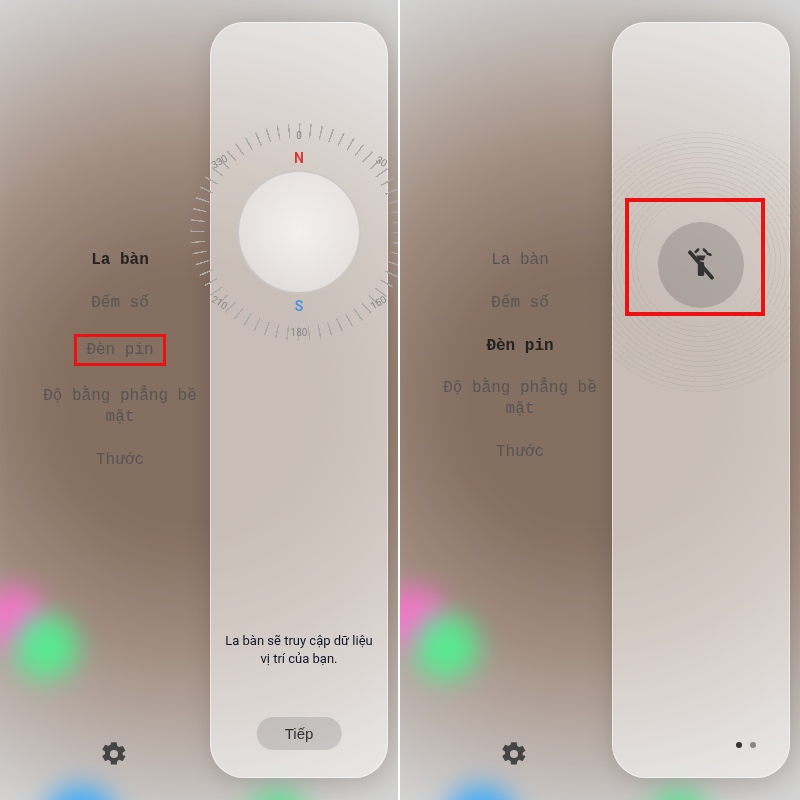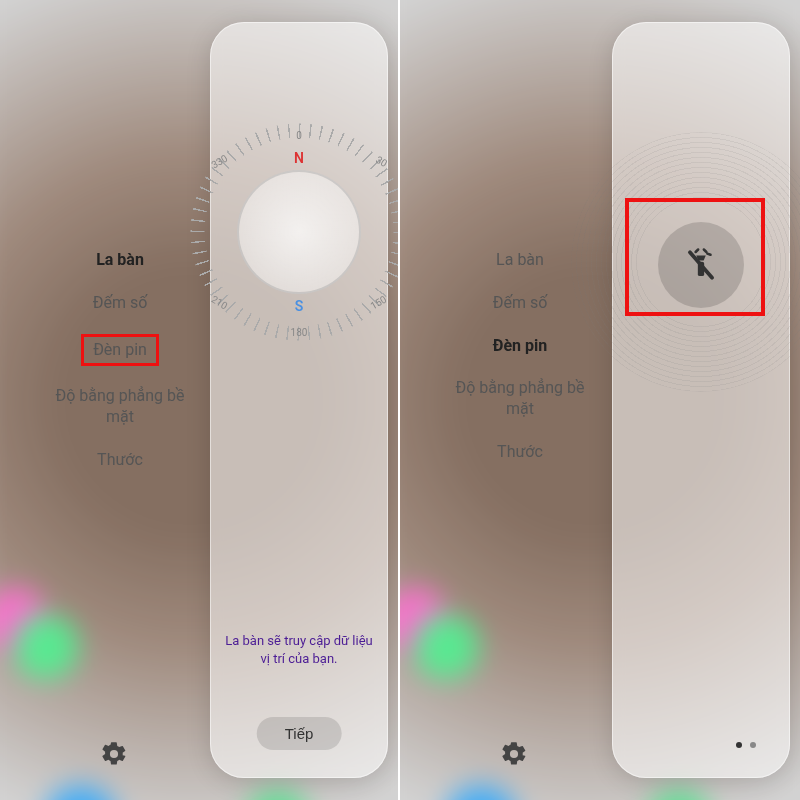--- a/index.html
+++ b/index.html
@@ -27,21 +27,21 @@
     transform: scale(1.1);
   }
   .scrim { position: absolute; inset: 0; background: rgba(255,255,255,0.18); }
 
   
   .menu {
     position: absolute; left: 40px; top: 250px; width: 160px;
     display: flex; flex-direction: column; gap: 22px;
     color: #555; font-size: 16px; text-align: center;
   }
-  .menu .item { line-height: 1.3; }
+  .menu .item { line-height: 1.3; font-family: Liberation Mono, monospace; }
   .menu .item.bold { font-weight: 700; color: #222; }
   .menu .item.boxed {
     display: inline-block; padding: 4px 10px;
     outline: 3px solid #e11; outline-offset: -1px;
     align-self: center;
   }
 
   
   .panel {
     position: absolute; top: 22px; right: 10px; bottom: 22px;
@@ -76,21 +76,21 @@
   .degnum { position: absolute; font-size: 10px; color: #888; }
   .deg0   { left: 50%; top: 8px; transform: translateX(-50%); }
   .deg30  { right: 22px; top: 34px; transform: rotate(30deg); }
   .deg330 { left: 22px; top: 34px; transform: rotate(-30deg); }
   .deg180 { left: 50%; bottom: 4px; transform: translateX(-50%); }
   .deg150 { right: 22px; bottom: 34px; transform: rotate(-30deg); }
   .deg210 { left: 22px; bottom: 34px; transform: rotate(30deg); }
 
   .panel-msg {
     position: absolute; left: 12px; right: 12px; bottom: 110px;
-    text-align: center; font-size: 13px; color: #4c1d95; line-height: 1.4;
+    text-align: center; font-size: 13px; color: #0f172a; line-height: 1.4;
   }
 
   .continue-btn {
     position: absolute; left: 50%; bottom: 28px; transform: translateX(-50%);
     background: rgba(0,0,0,0.12); color: #333;
     padding: 8px 28px; border-radius: 20px; font-size: 15px;
     border: none;
     margin-top: 12px;
   }
 

